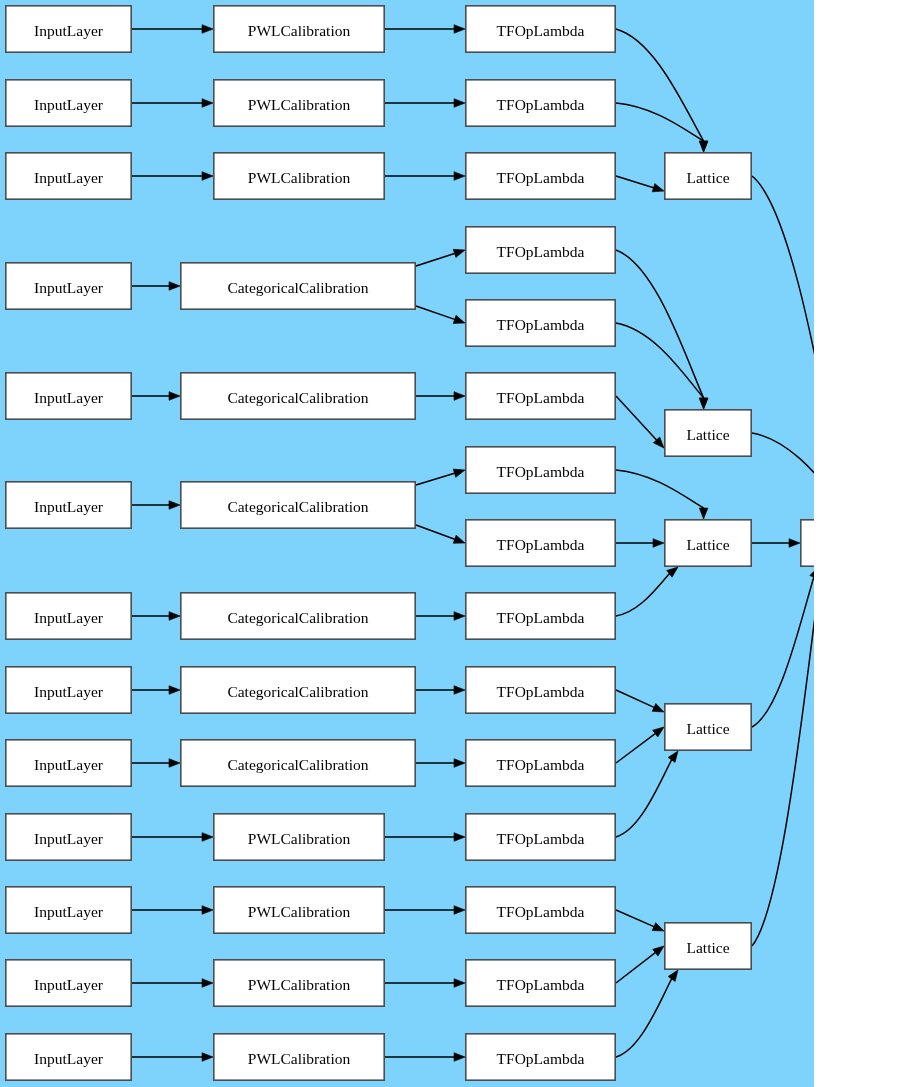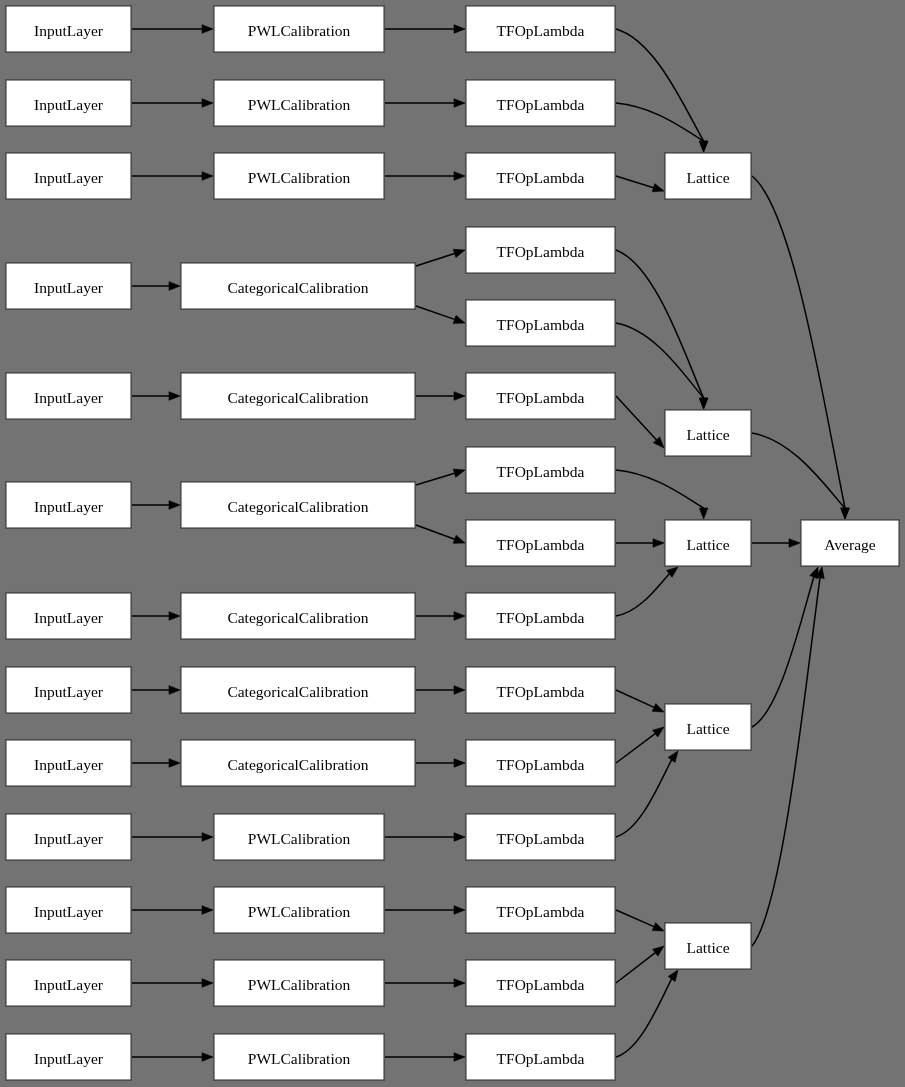--- a/index.html
+++ b/index.html
@@ -2,23 +2,23 @@
 <html><head>
 <meta charset="utf-8">
 <style>
   html, body {
     margin: 0;
     padding: 0;
     background: #ffffff;
   }
   #canvas {
     position: relative;
-    width: 905px;
+    width: 814px;
     height: 1087px;
-    background: #737373;
+    background: #7dd3fc;
     font-family: "Liberation Serif", "DejaVu Serif", serif;
     overflow: hidden;
   }
   svg#graph {
     position: absolute;
     top: 0;
     left: 0;
     width: 905px;
     height: 1087px;
     display: block;

